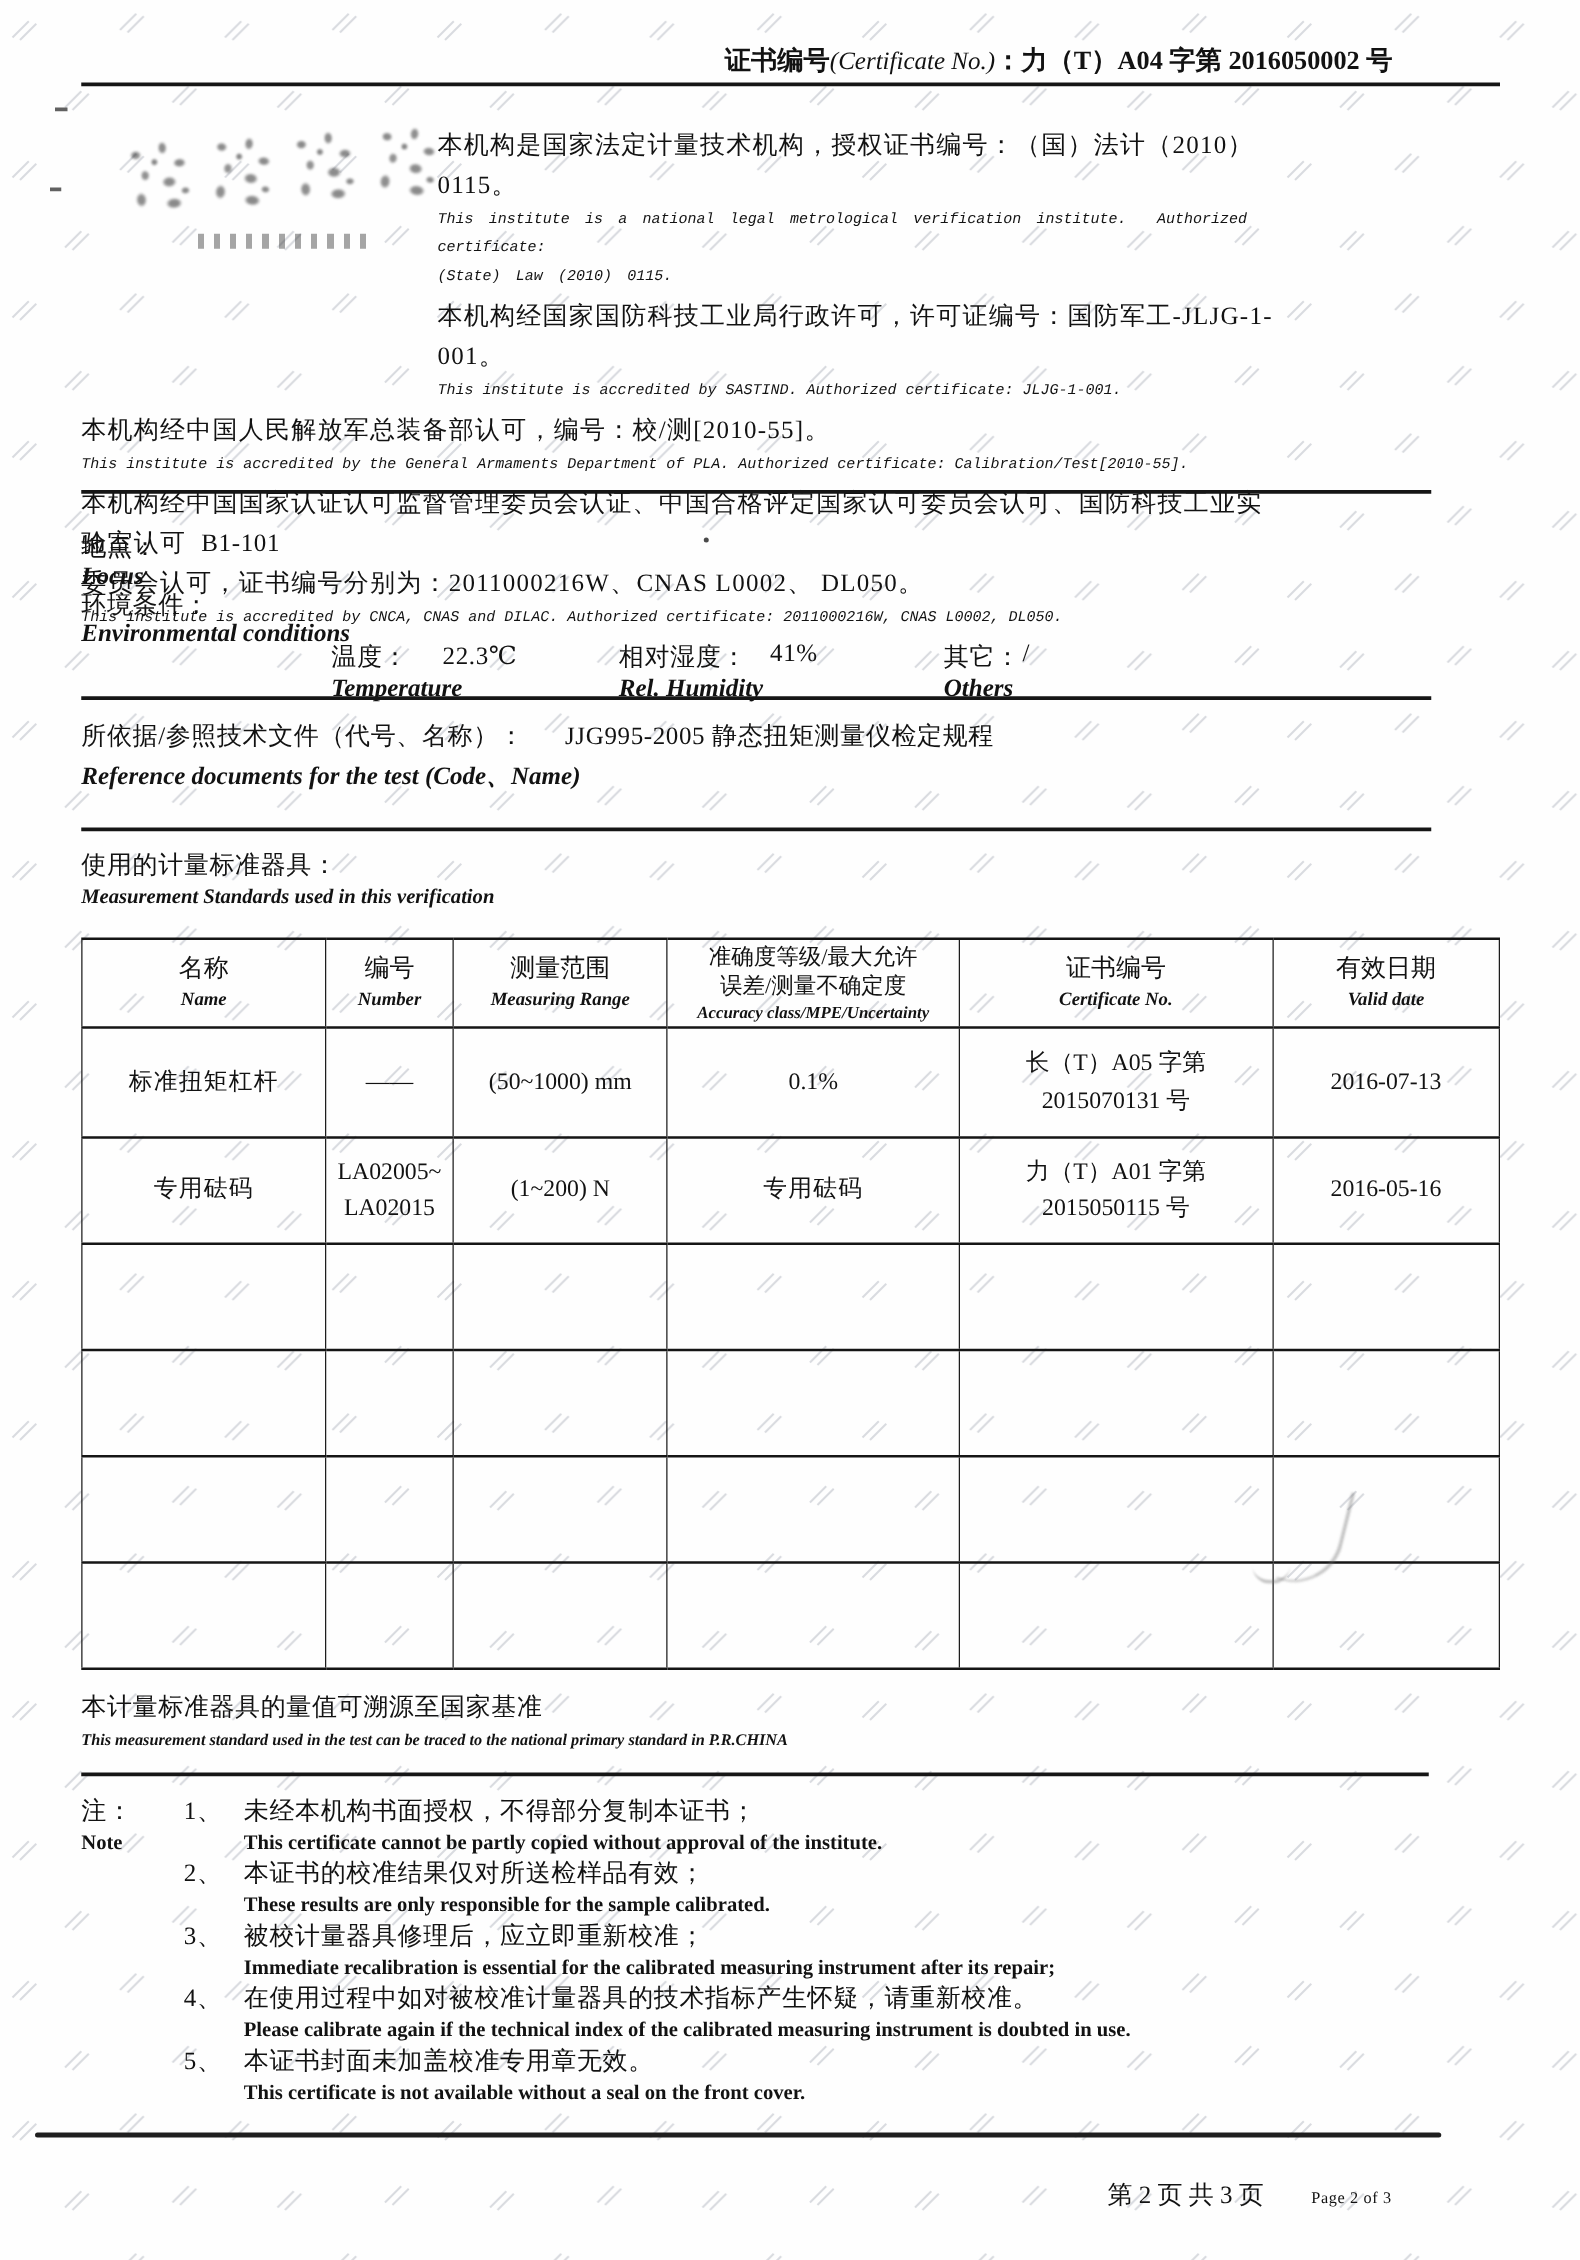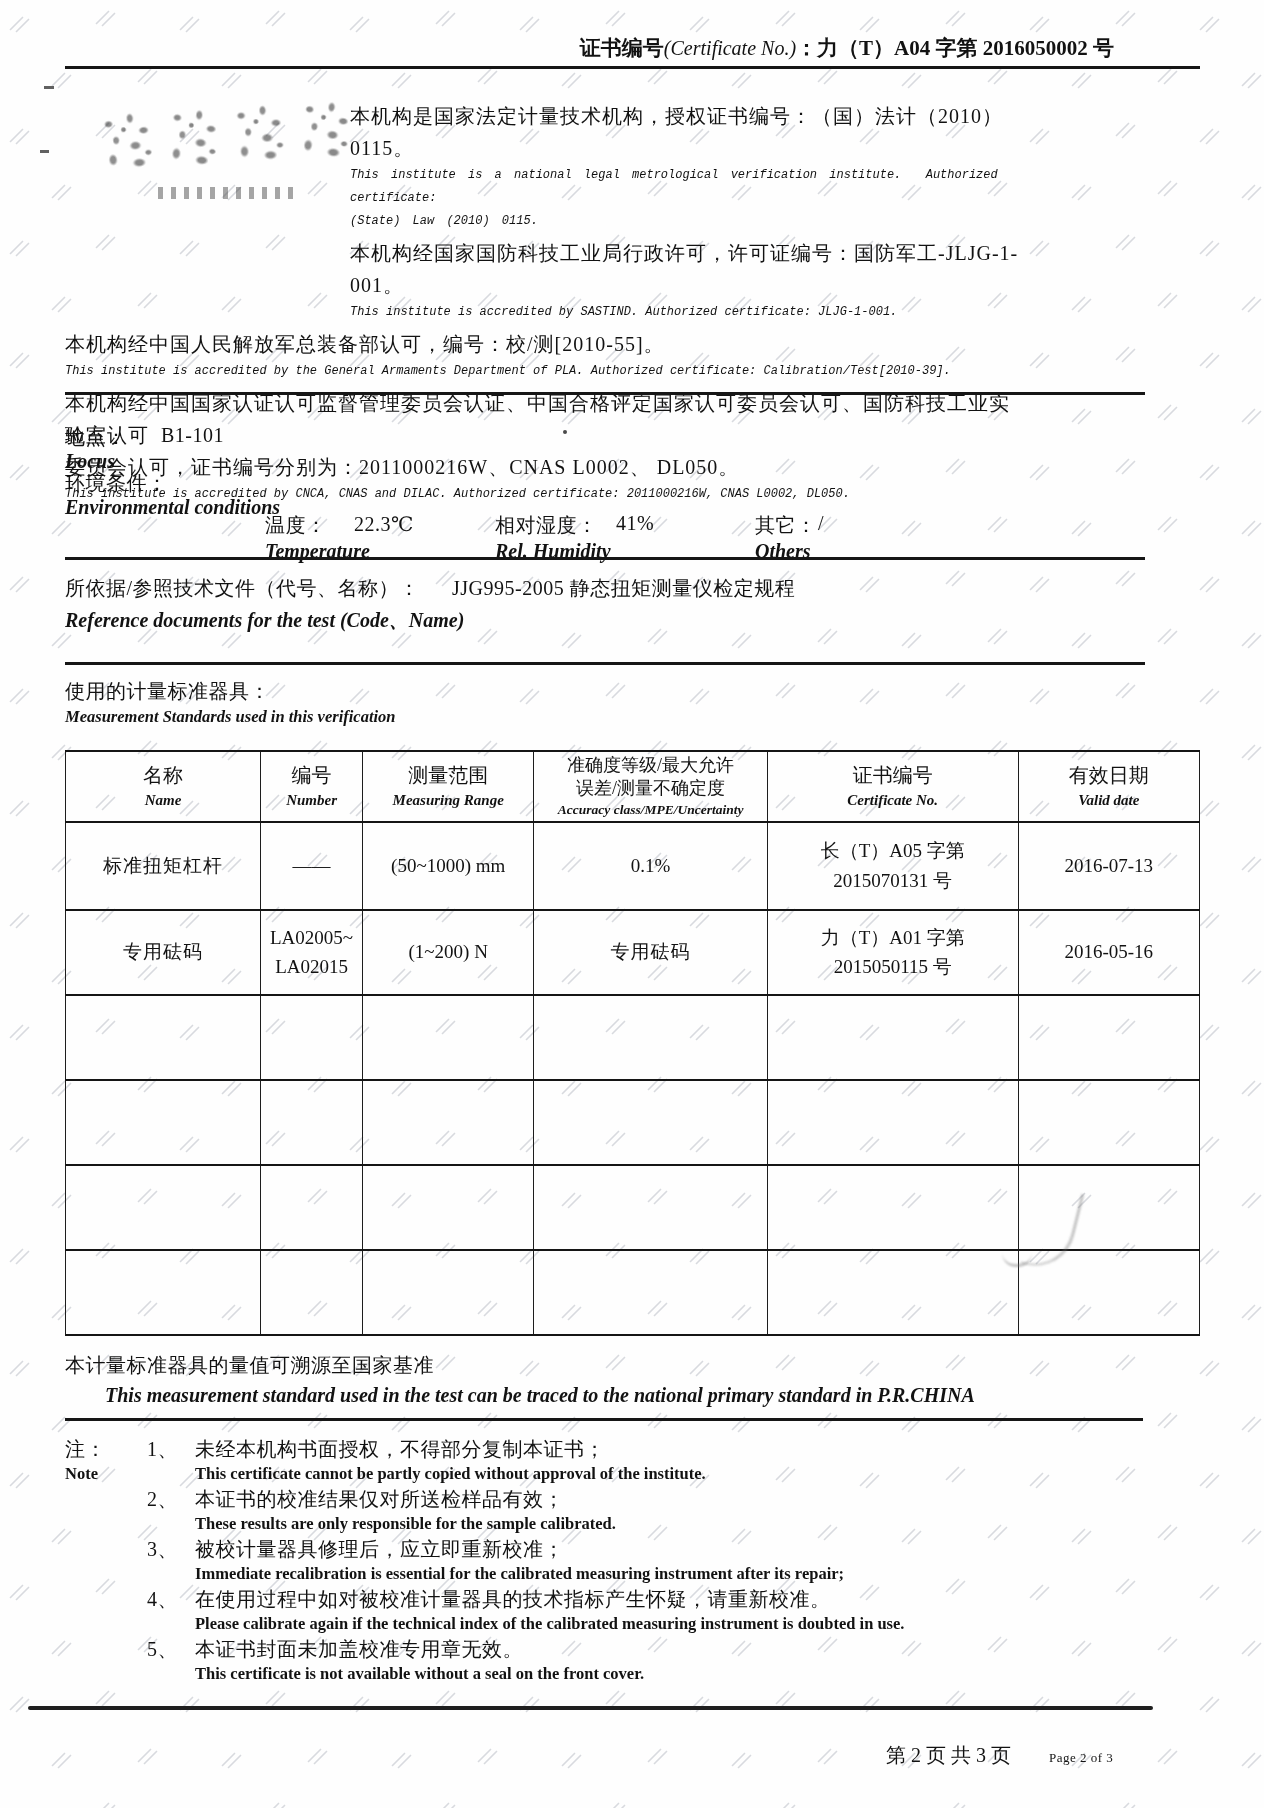--- a/index.html
+++ b/index.html
@@ -140,21 +140,21 @@
       <div class="cn">本机构是国家法定计量技术机构，授权证书编号：（国）法计（2010）0115。</div>
       <div class="en just">This institute is a national legal metrological verification institute.  Authorized certificate:
 (State) Law (2010) 0115.</div>
     </div>
     <div class="item ind">
       <div class="cn">本机构经国家国防科技工业局行政许可，许可证编号：国防军工-JLJG-1-001。</div>
       <div class="en">This institute is accredited by SASTIND. Authorized certificate: JLJG-1-001.</div>
     </div>
     <div class="item">
       <div class="cn">本机构经中国人民解放军总装备部认可，编号：校/测[2010-55]。</div>
-      <div class="en">This institute is accredited by the General Armaments Department of PLA. Authorized certificate: Calibration/Test[2010-39].</div>
+      <div class="en">This institute is accredited by the General Armaments Department of PLA. Authorized certificate: Calibration/Test[2010-55].</div>
     </div>
     <div class="item">
       <div class="cn">本机构经中国国家认证认可监督管理委员会认证、中国合格评定国家认可委员会认可、国防科技工业实验室认可
 委员会认可，证书编号分别为：2011000216W、CNAS L0002、 DL050。</div>
       <div class="en">This institute is accredited by CNCA, CNAS and DILAC. Authorized certificate: 2011000216W, CNAS L0002, DL050.</div>
     </div>
   </div>
   <div class="hrule rule-1"></div>
 
   <div class="layer cn20" style="left:65px; top:424px;">地点：</div>
@@ -254,21 +254,21 @@
           <td></td>
           <td></td>
           <td></td>
           <td></td>
           <td></td>
         </tr>
     </tbody>
   </table>
 
   <div class="layer cn20" style="left:65px; top:1352px;">本计量标准器具的量值可溯源至国家基准</div>
-  <div class="layer enlbl" style="left:65px; top:1384px; font-size:20px;margin-left:40px;">This measurement standard used in the test can be traced to the national primary standard in P.R.CHINA</div>
+  <div class="layer enlbl" style="left:65px; top:1384px; font-size:13px;">This measurement standard used in the test can be traced to the national primary standard in P.R.CHINA</div>
 
   <div class="hrule rule-4"></div>
 
   <div class="layer notes">
     <div class="note-row">
       <div class="note-cn">注：</div>
       <div class="note-cn">1、</div>
       <div class="note-cn">未经本机构书面授权，不得部分复制本证书；</div>
     </div>
     <div class="note-row">

